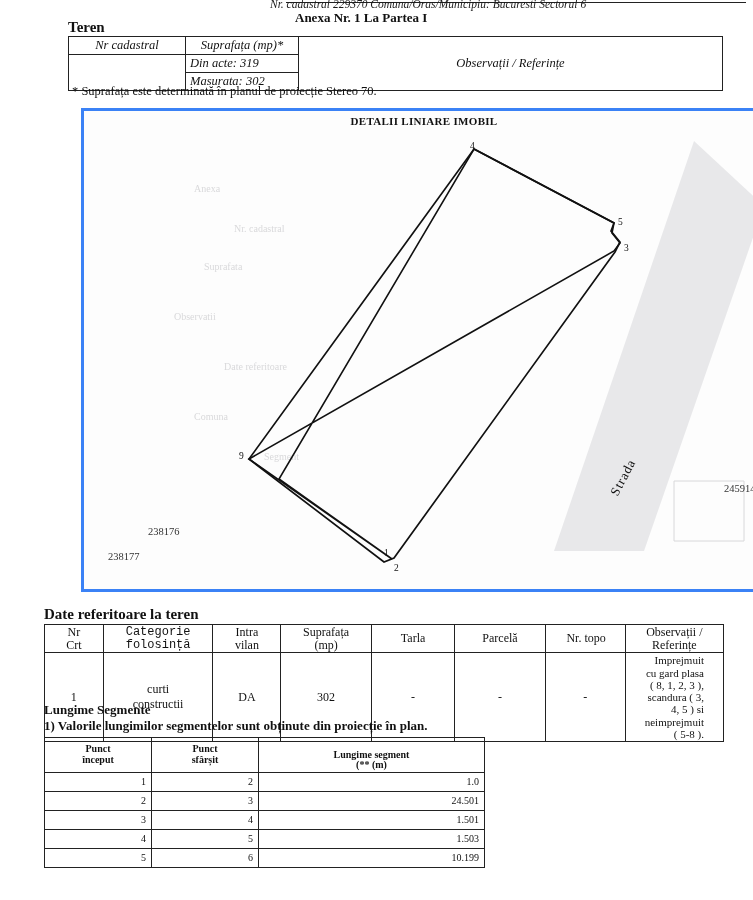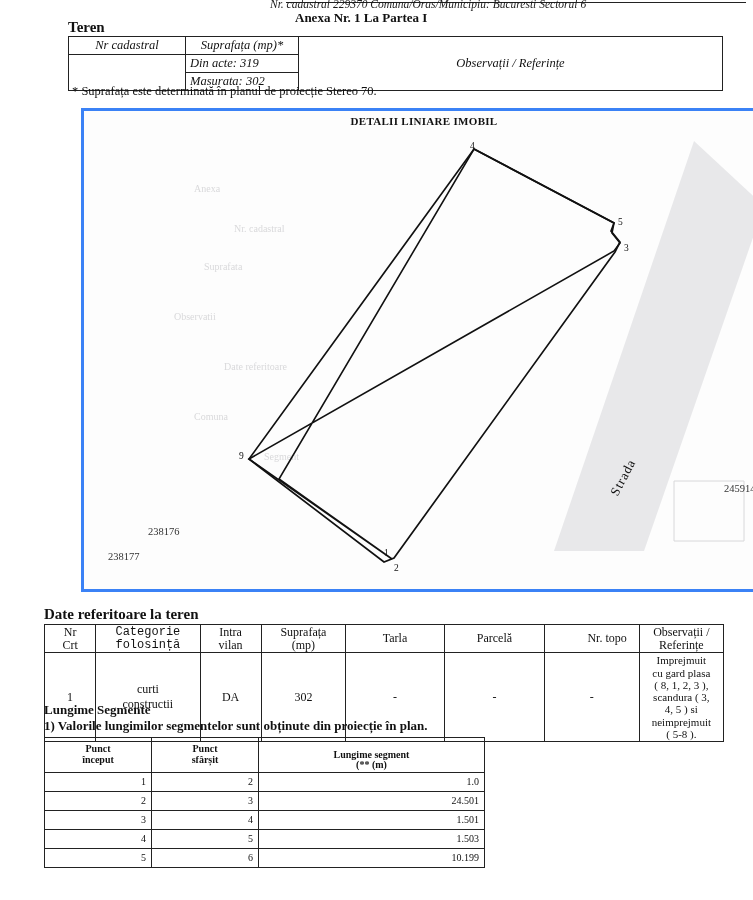--- a/index.html
+++ b/index.html
@@ -153,23 +153,23 @@
     font-size: 15px;
     font-weight: bold;
   }
   .dr-table {
     position: absolute;
     top: 624px;
     left: 44px;
     width: 680px;
     font-size: 12px;
   }
-  .dr-table td { padding: 1px 12px; }
+  .dr-table td { padding: 1px 19px; }
   .dr-table .hd { text-align: center; font-size: 12px; line-height: 1.05; }
-  .dr-table .obs { font-size: 11px; line-height: 1.12; text-align: center; margin-top: 25px; }
+  .dr-table .obs { font-size: 11px; line-height: 1.12; text-align: right; margin-top: 25px; }
 
   
   .ls-title {
     position: absolute;
     top: 702px;
     left: 44px;
     font-size: 13px;
     font-weight: bold;
   }
   .ls-note {

